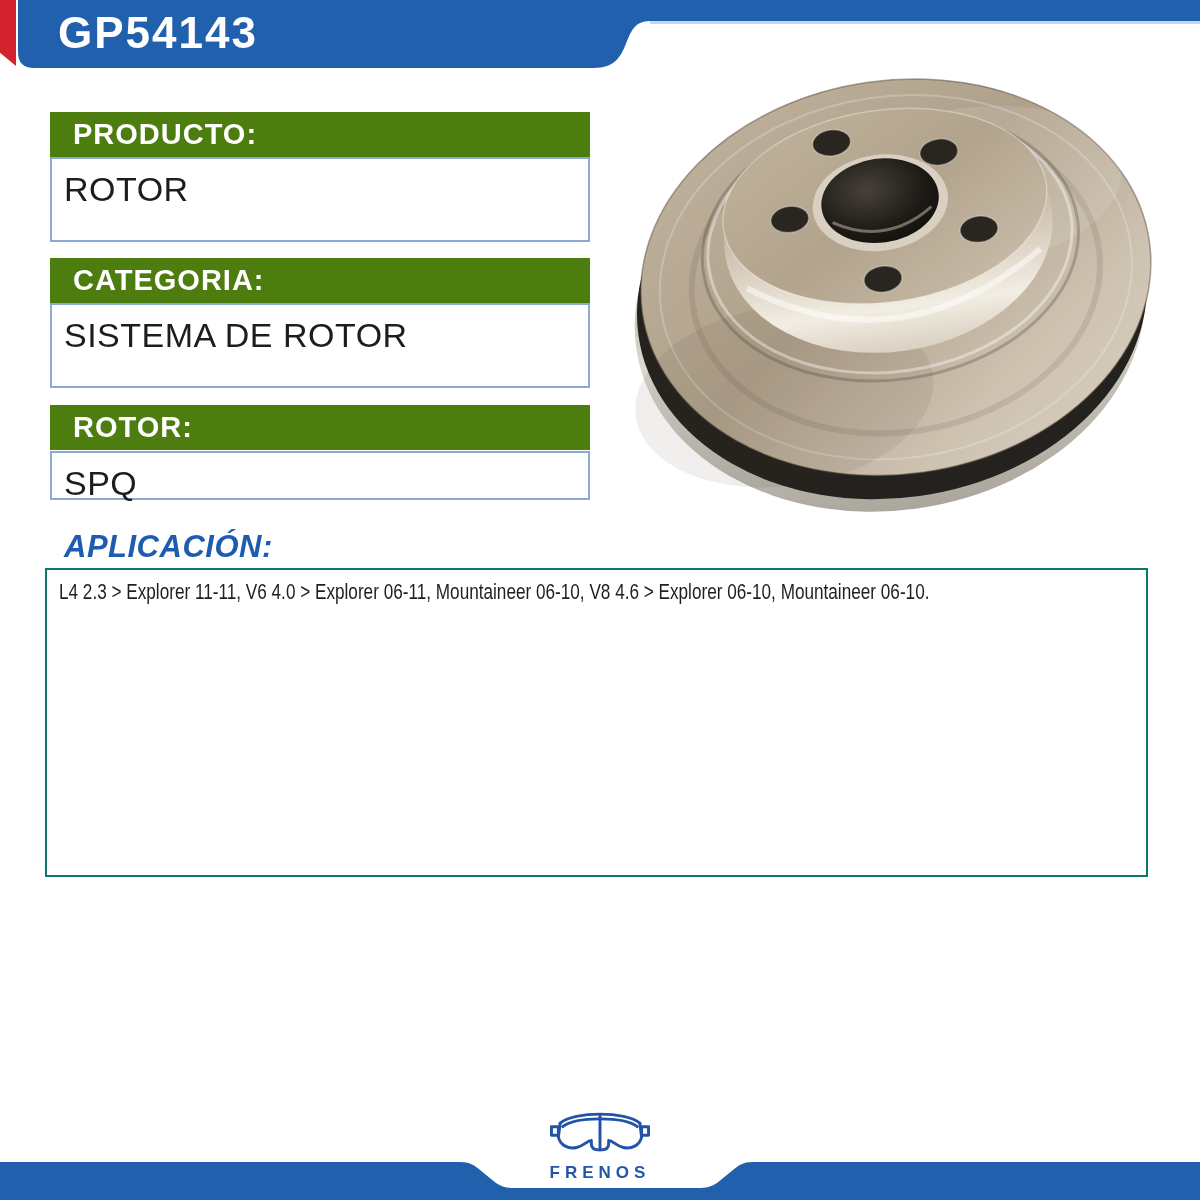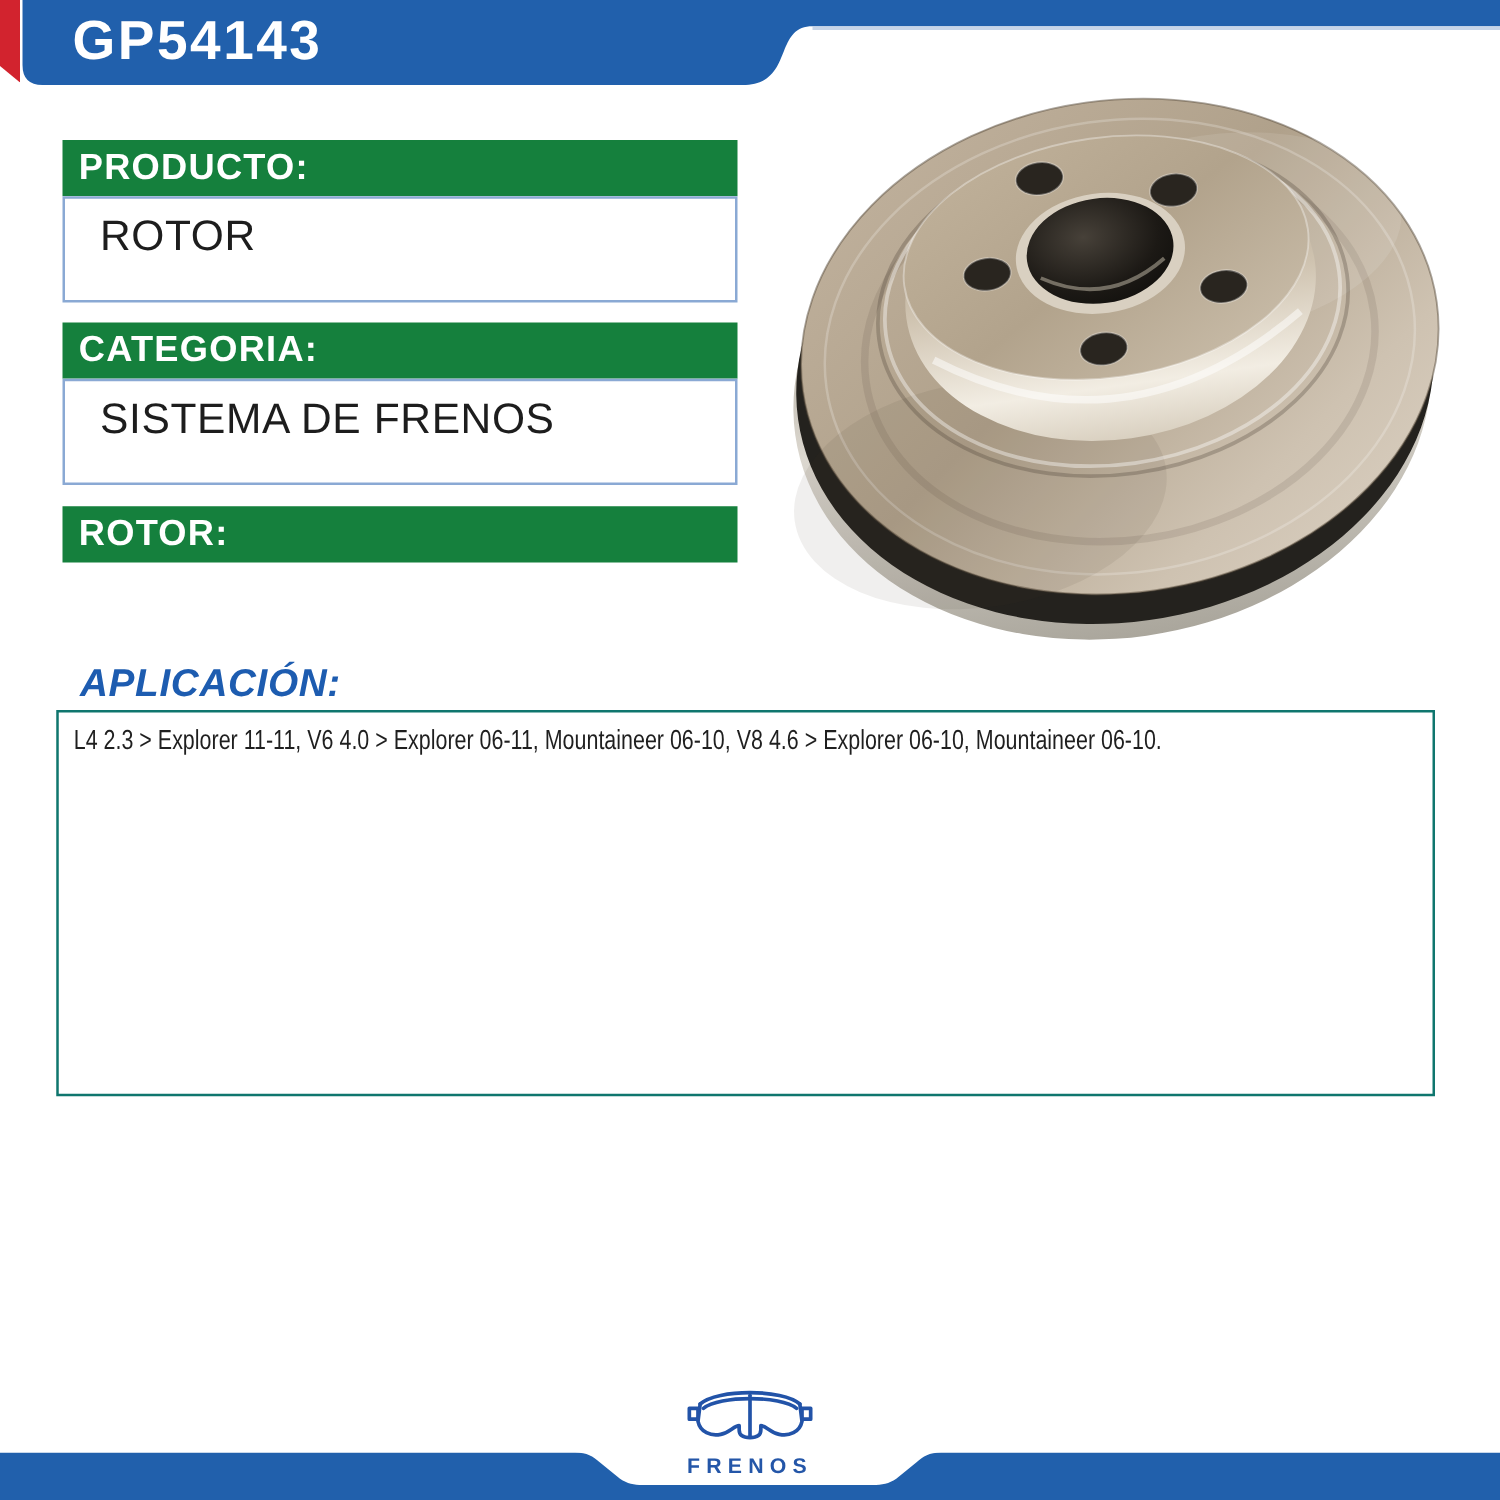--- a/index.html
+++ b/index.html
@@ -7,26 +7,26 @@
         font-family:"Liberation Sans",sans-serif;}
 
   
   .header-svg{position:absolute;left:0;top:0;}
   .red-ribbon{position:absolute;left:0;top:0;width:16px;height:66px;background:#d2232e;
               clip-path:polygon(0 0,100% 0,100% 100%,0 80%);}
   .part-number{position:absolute;left:58px;top:8px;color:#ffffff;font-size:44px;
                font-weight:700;letter-spacing:2px;}
 
   
-  .flabel{position:absolute;left:50px;width:540px;height:45px;background:#15803d;color:#fff;
+  .flabel{position:absolute;left:50px;width:540px;height:45px;background:#4d7c0f;color:#fff;
           font-weight:700;font-size:29px;letter-spacing:1px;display:flex;align-items:center;
-          padding-left:13px;box-sizing:border-box;}
+          padding-left:23px;box-sizing:border-box;}
   .fvalue{position:absolute;left:50px;width:540px;background:#fff;border:2px solid #8aa9d4;
           box-sizing:border-box;color:#1d1d1d;font-size:34px;letter-spacing:.5px;
-          padding:12px 28px;line-height:1.1;}
+          padding:12px 12px;line-height:1.1;}
   #label-producto{top:112px}  #value-producto{top:157px;height:85px}
   #label-categoria{top:258px} #value-categoria{top:303px;height:85px}
   #label-marca{top:405px}     #value-marca{top:451px;height:49px}
 
   
   .rotor-svg{position:absolute;left:622px;top:50px;}
 
   
   .sec-title{position:absolute;left:64px;color:#1d5cb0;font-weight:700;font-size:31px;
              letter-spacing:.5px;font-style:italic;}
@@ -52,23 +52,24 @@
     <path d="M18 0 H1200 V21 H650 C618 21 636 68 594 68 H34 Q18 68 18 52 Z" fill="#2160ac"></path>
     <rect x="650" y="21" width="550" height="3" fill="#b9cbe4" opacity=".8"></rect>
   </svg>
   <div class="red-ribbon"></div>
   <div class="part-number">GP54143</div>
 
   <div class="flabel" id="label-producto">PRODUCTO:</div>
   <div class="fvalue" id="value-producto">ROTOR</div>
 
   <div class="flabel" id="label-categoria">CATEGORIA:</div>
-  <div class="fvalue" id="value-categoria">SISTEMA DE FRENOS</div>
+  <div class="fvalue" id="value-categoria">SISTEMA DE ROTOR</div>
 
   <div class="flabel" id="label-marca">ROTOR:</div>
+  <div class="fvalue" id="value-marca">SPQ</div>
 
   <svg class="rotor-svg" width="540" height="470" viewBox="0 0 540 470" role="img" aria-label="brake rotor">
     <defs>
       <linearGradient id="gFace" x1="0" y1="0" x2="1" y2="1">
         <stop offset="0" stop-color="#c3b4a0"></stop>
         <stop offset=".45" stop-color="#b0a18b"></stop>
         <stop offset=".75" stop-color="#cec2b1"></stop>
         <stop offset="1" stop-color="#ddd3c5"></stop>
       </linearGradient>
       <linearGradient id="gWall" x1="0" y1="0" x2="0" y2="1">

